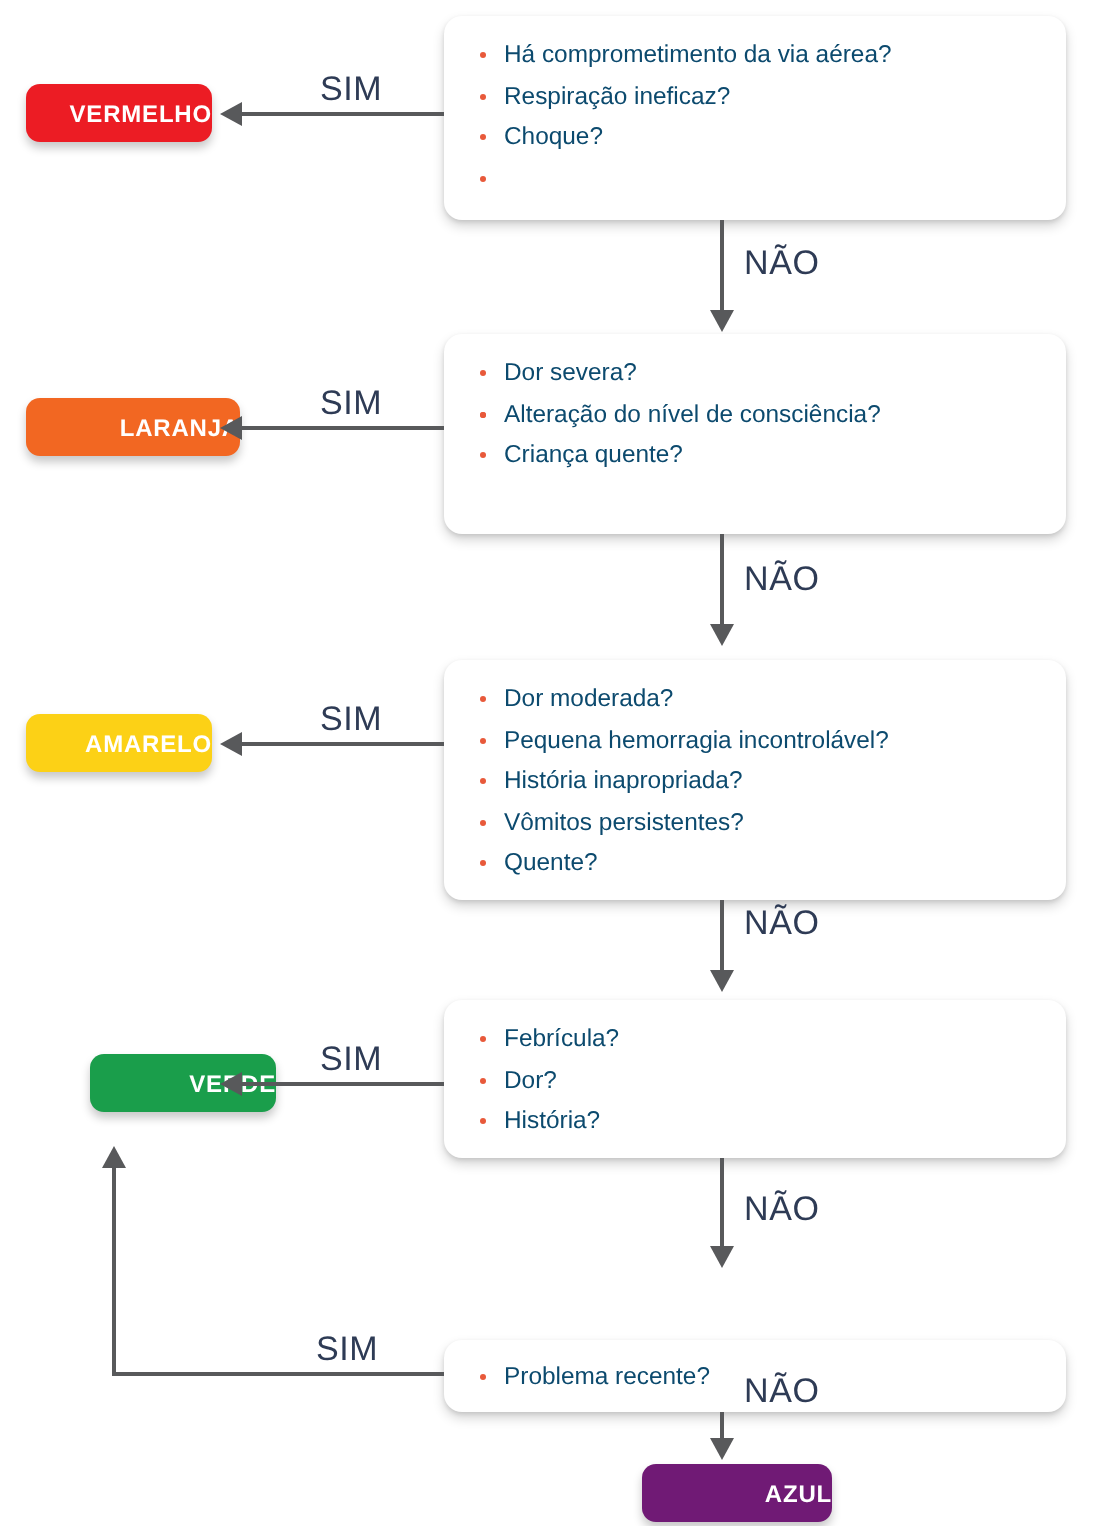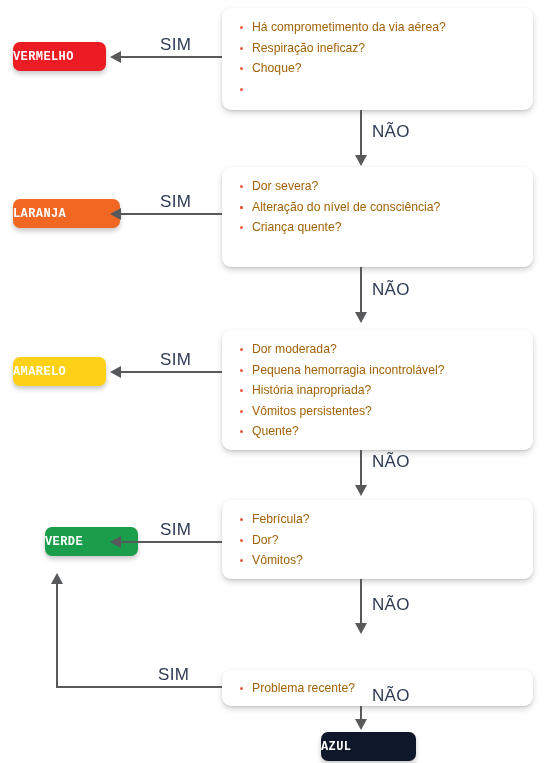--- a/index.html
+++ b/index.html
@@ -19,48 +19,47 @@
     width:311px;
     background:#ffffff;
     border-radius:9px;
     box-shadow:0 3px 6px rgba(0,0,0,0.17), 0 1px 2px rgba(0,0,0,0.10);
     box-sizing:border-box;
     padding:9px 0 9px 0;
   }
   .qlist{list-style:none;margin:0;padding:0;}
   .qitem{
     position:relative;
-    color:#a16207;
+    color:#0c4a6e;
     font-size:12.2px;
     line-height:20.5px;
     padding-left:30px;
     white-space:nowrap;
   }
   .qitem .bul{
     position:absolute;
     left:18px;top:9px;
     width:3px;height:3px;
     background:#e8593a;
     border-radius:50%;
   }
 
   
   .badge{
     position:absolute;
     display:flex;
     align-items:center;
-    justify-content:flex-start;
+    justify-content:flex-end;
     border-radius:7px;
     color:#ffffff;
     font-size:12px;
     font-weight:bold;
     letter-spacing:0.4px;
     box-shadow:0 3px 5px rgba(0,0,0,0.22);
     box-sizing:border-box;
-    font-family:Liberation Mono, monospace;
   }
 
   
   .vline{position:absolute;width:2px;background:#58595b;}
   .hline{position:absolute;height:2px;background:#58595b;}
 
   .arrow-down{
     position:absolute;
     width:0;height:0;
     border-left:6.5px solid transparent;
@@ -160,21 +159,21 @@
   <div class="elabel" style="left:372px;top:452px;">NÃO</div>
 
   <div class="badge" style="left:13px;top:527px;width:93px;height:29px;background:#1a9e4b;margin-left:32px;">
     <span>VERDE</span>
   </div>
 
   <div class="qbox" style="top:500px;height:79px;">
     <ul class="qlist">
       <li class="qitem"><span class="bul"></span><span>Febrícula?</span></li>
       <li class="qitem"><span class="bul"></span><span>Dor?</span></li>
-      <li class="qitem"><span class="bul"></span><span>Vômitos?</span></li>
+      <li class="qitem"><span class="bul"></span><span>História?</span></li>
     </ul>
   </div>
 
   <div class="hline" style="left:121px;top:541px;width:101px;"></div>
   <div class="arrow-left" style="left:110px;top:535.5px;"></div>
   <div class="elabel" style="left:160px;top:520px;">SIM</div>
 
   <div class="vline" style="left:360px;top:579px;height:46px;"></div>
   <div class="arrow-down" style="left:354.5px;top:623px;"></div>
   <div class="elabel" style="left:372px;top:595px;">NÃO</div>
@@ -187,17 +186,17 @@
 
   <div class="hline" style="left:57px;top:686px;width:165px;"></div>
   <div class="vline" style="left:56px;top:584px;height:104px;"></div>
   <div class="arrow-up" style="left:50.5px;top:573px;"></div>
   <div class="elabel" style="left:158px;top:665px;">SIM</div>
 
   <div class="vline" style="left:360px;top:706px;height:16px;"></div>
   <div class="arrow-down" style="left:354.5px;top:719px;"></div>
   <div class="elabel" style="left:372px;top:686px;">NÃO</div>
 
-  <div class="badge" style="left:321px;top:732px;width:95px;height:29px;background:#0f172a;">
+  <div class="badge" style="left:321px;top:732px;width:95px;height:29px;background:#701a75;">
     <span>AZUL</span>
   </div>
 
 </div>
 
 </body></html>

